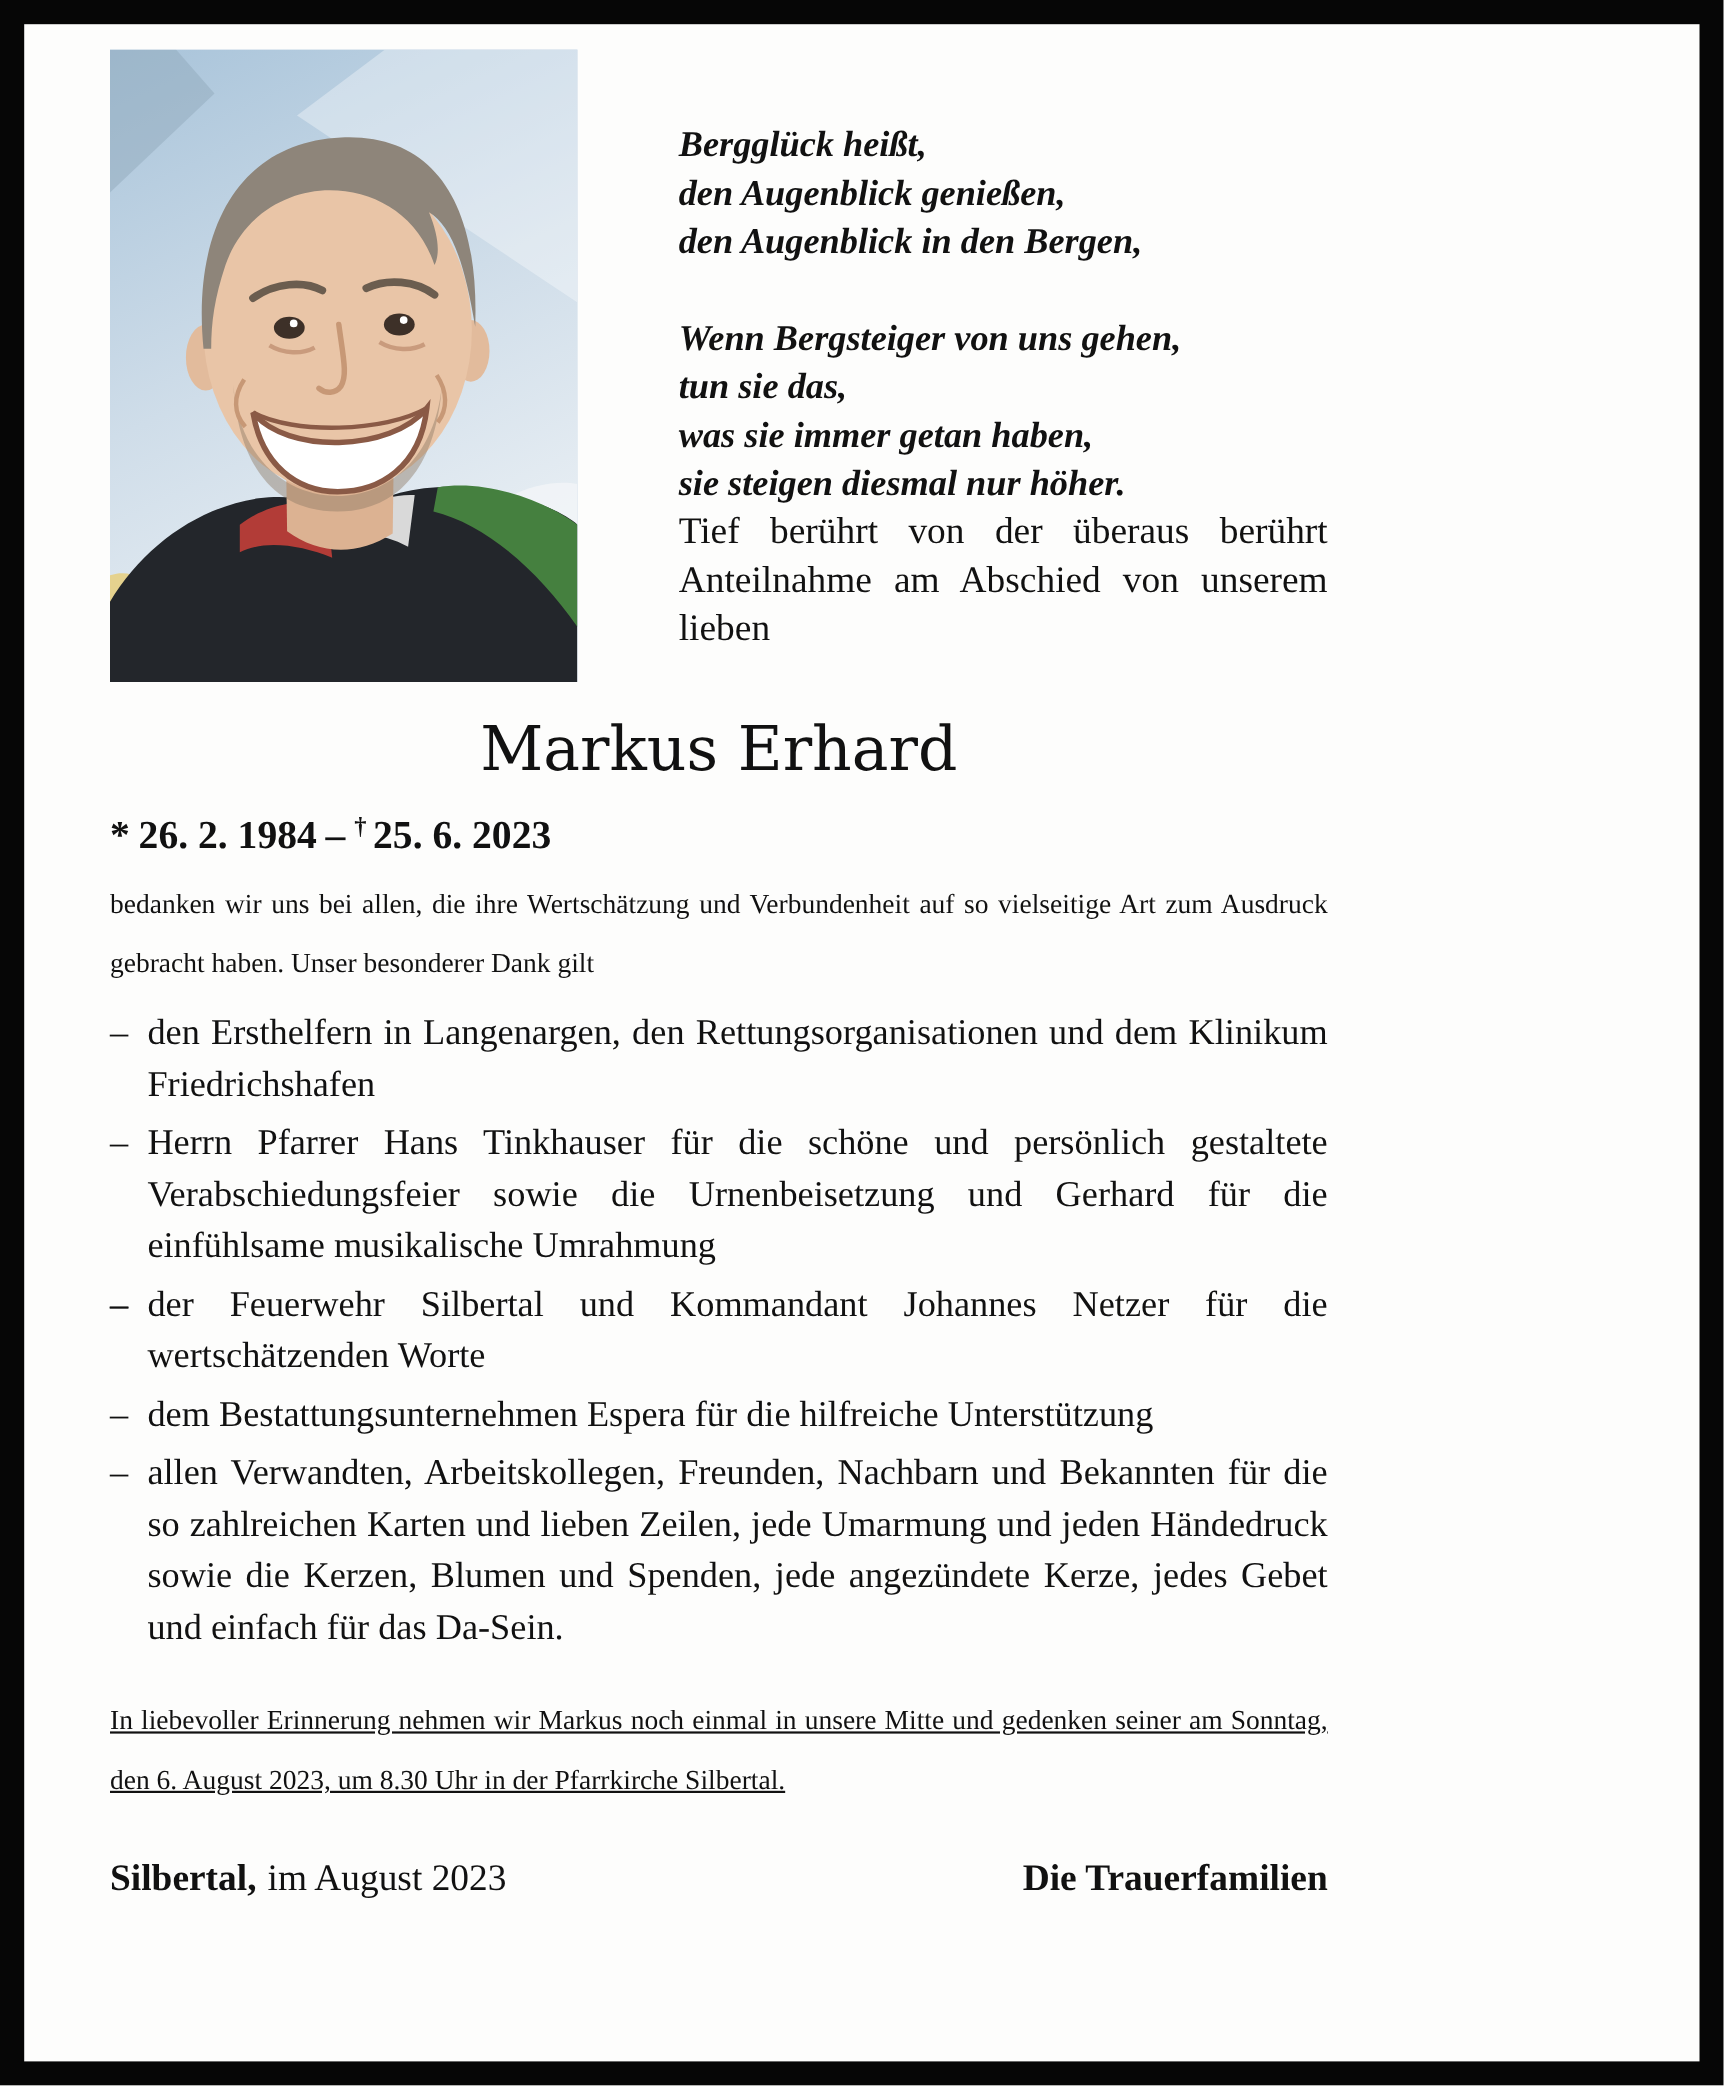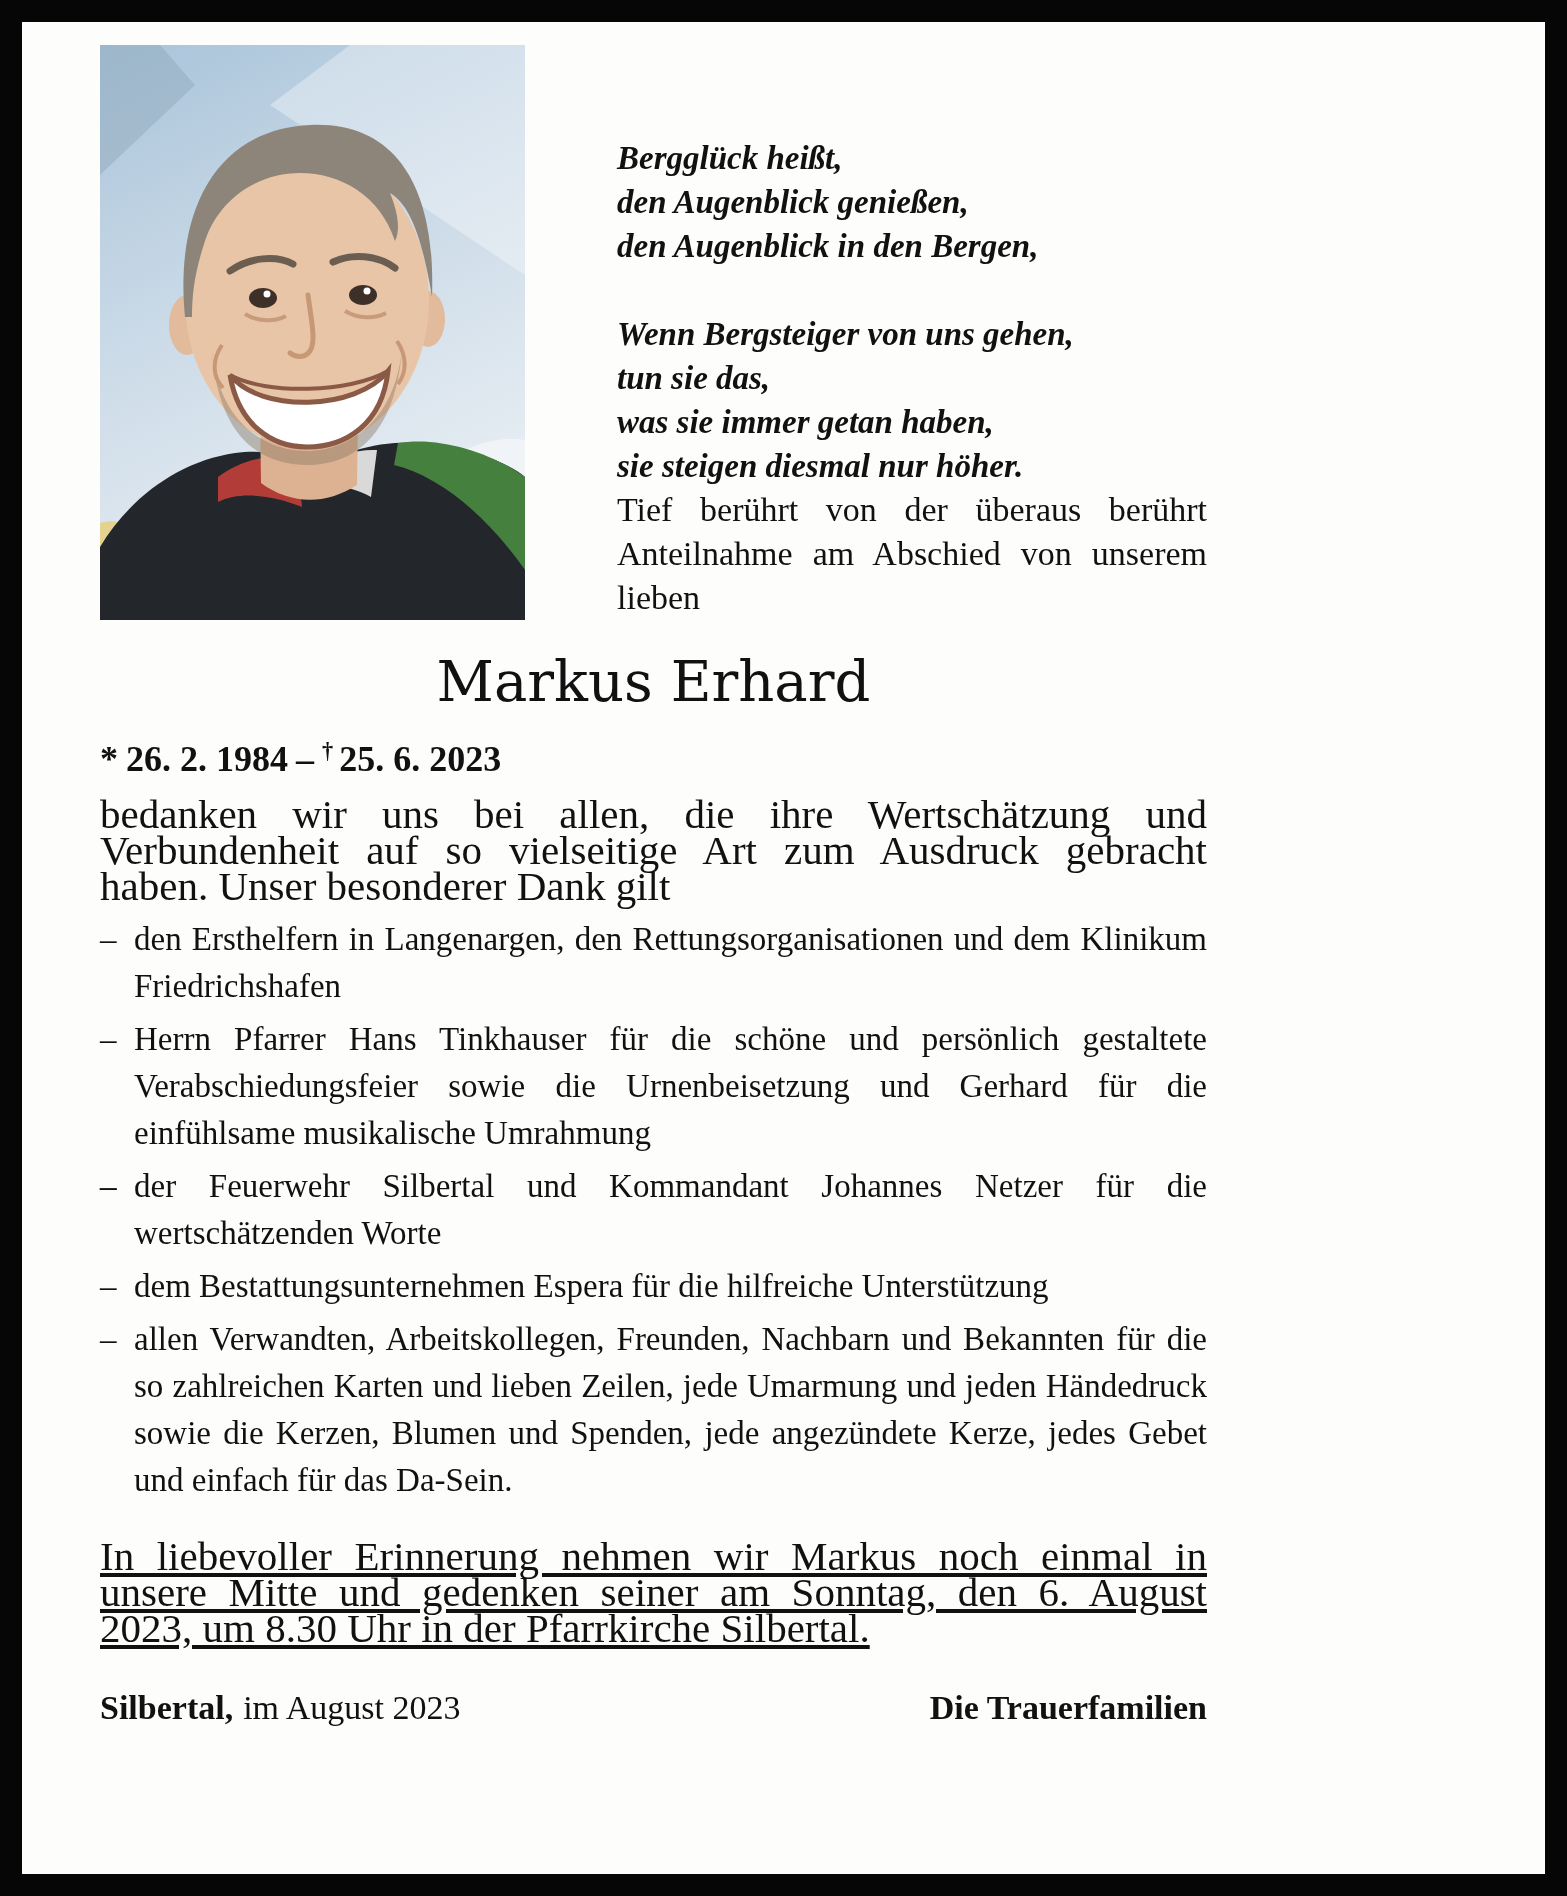--- a/index.html
+++ b/index.html
@@ -24,21 +24,21 @@
     width: 425px; height: 575px;
     overflow: hidden;
     background: #cfdde9;
   }
   .right-col {
     flex: 1 1 auto;
     padding-left: 92px;
     padding-top: 38px;
     display: flex;
     flex-direction: column;
-    justify-content: flex-end;
+    justify-content: center;
   }
   .poem p {
     font-size: 33px;
     line-height: 44px;
     font-style: italic;
     font-weight: bold;
     white-space: nowrap;
   }
   .stanza-gap { height: 44px; }
   .intro {
@@ -65,22 +65,22 @@
   }
   .life-dates .sym-birth { margin-right: 8px; }
   .life-dates .sep { margin: 0 8px; }
   .life-dates .sym-death {
     vertical-align: super;
     font-size: 0.62em;
     margin-right: 6px;
   }
   
   .body-par {
-    font-size: 41px;
-    line-height: 36px;
+    font-size: 25px;
+    line-height: 54px;
     text-align: justify;
     hyphens: auto;
     -webkit-hyphens: auto;
   }
   .thanks-list { margin-top: 12px; }
   .thanks-item {
     position: relative;
     padding-left: 34px;
     margin-bottom: 6px;
     font-size: 33px;

